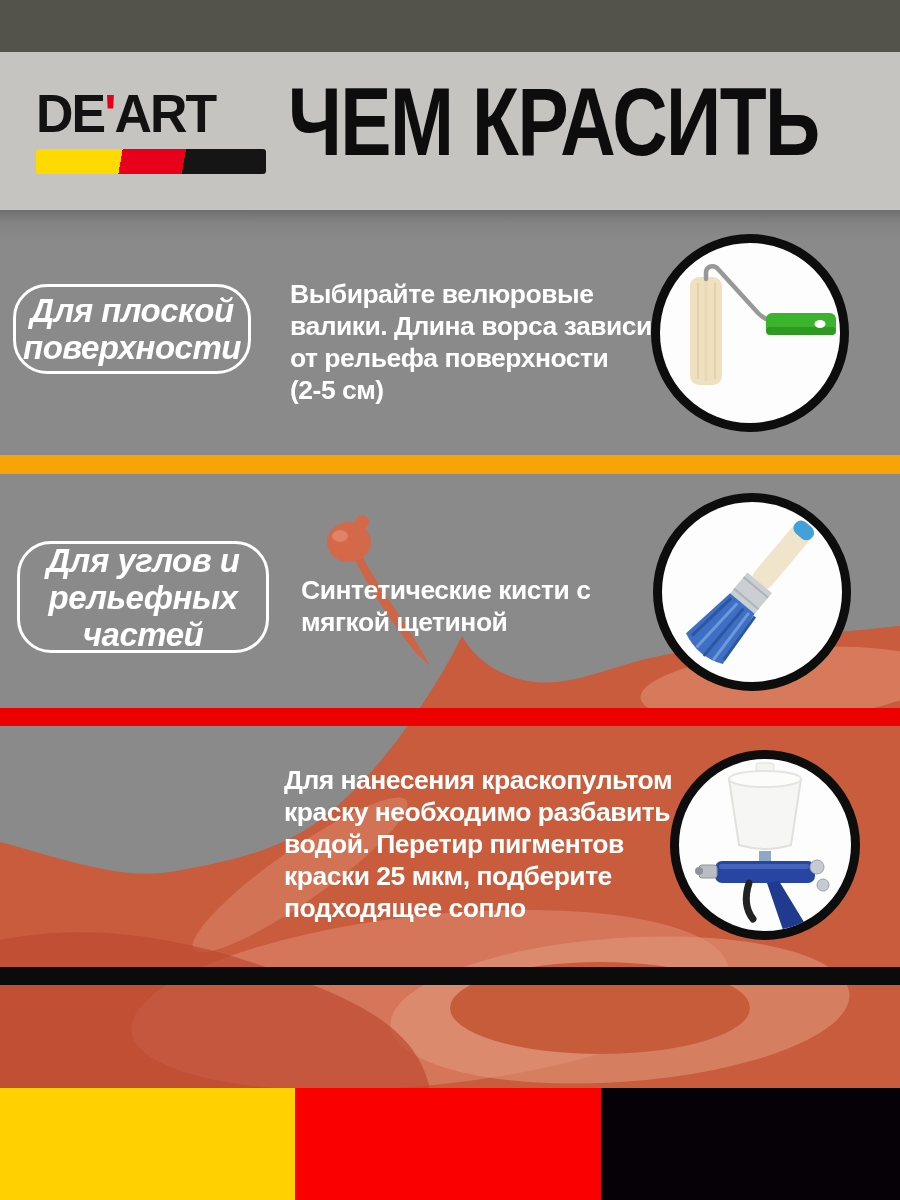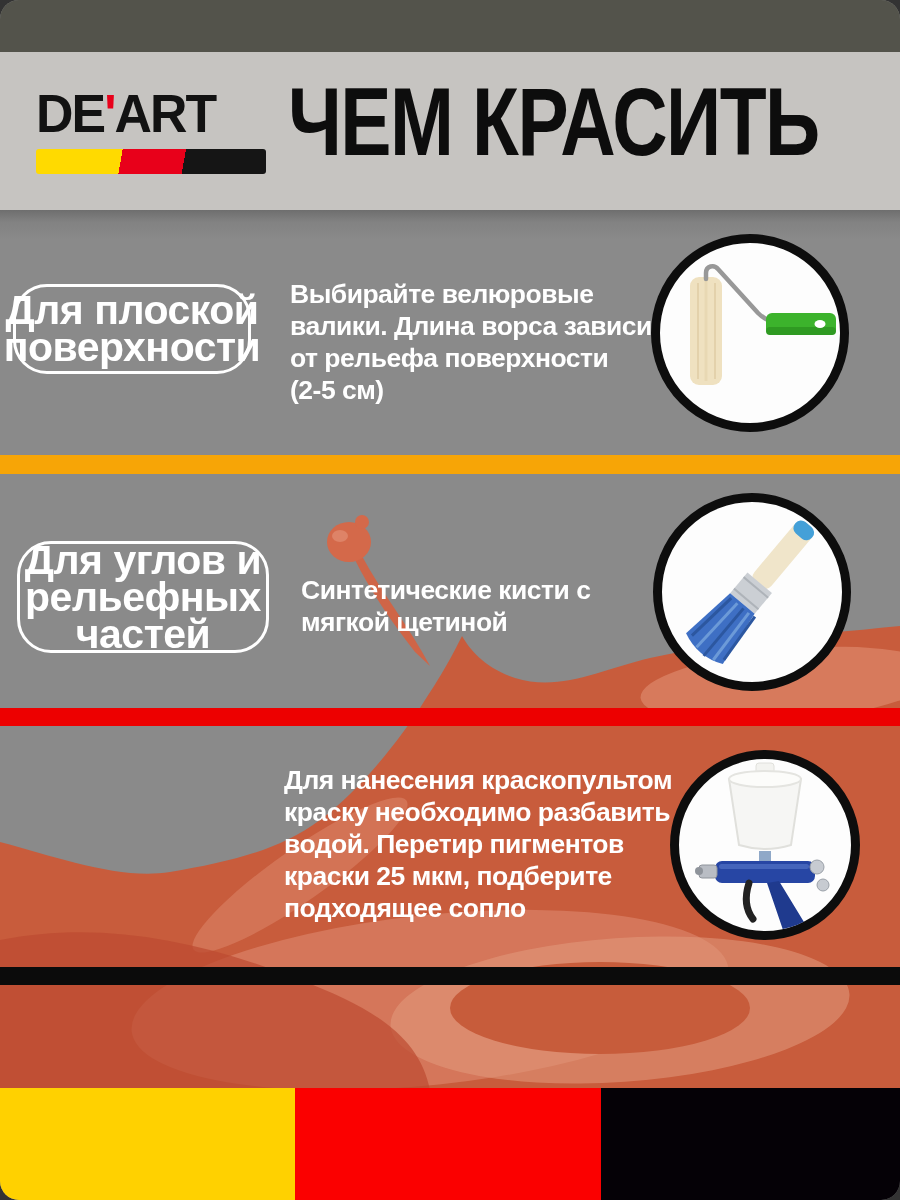--- a/index.html
+++ b/index.html
@@ -1,18 +1,18 @@
 <!DOCTYPE html>
 <html><head>
 <meta charset="utf-8">
 <style>
   html,body { margin:0; padding:0; background:#333; }
   #poster {
     position:relative; width:900px; height:1200px; overflow:hidden;
-    font-family:"Liberation Sans", sans-serif; background:#8A8A8A;border-radius:19px;
+    font-family:"Liberation Sans", sans-serif; background:#8A8A8A;
   }
   .abs { position:absolute; }
 
   
   .topbar { left:0; top:0; width:900px; height:52px; background:#53534B; }
   .header { left:0; top:52px; width:900px; height:158px; background:#C6C4C1; }
   .main-shade { left:0; top:210px; width:900px; height:30px;
     background:linear-gradient(180deg,#6E6E6E 0%,#828282 40%,#8A8A8A 100%); }
 
   
@@ -32,23 +32,23 @@
   .splash { left:0; top:460px; width:900px; height:630px; }
 
   
   .bar { left:0; width:900px; }
   .bar-orange { top:455px; height:19px; background:#F7A506; }
   .bar-red    { top:708px; height:18px; background:#ED0000; }
   .bar-black  { top:967px; height:18px; background:#0B0B0B; }
 
   
   .pill { border:3px solid #FFFFFF; border-radius:34px; color:#FFFFFF; font-weight:bold;
-    font-size:41px; line-height:37px; letter-spacing:-0.5px; text-align:center;
+    font-size:33px; line-height:37px; letter-spacing:-0.5px; text-align:center;
     display:flex; align-items:center; justify-content:center; white-space:pre-line;
-    box-sizing:border-box; }
+    box-sizing:border-box;font-style:italic; }
   .pill1 { left:13px; top:284px; width:238px; height:90px; }
   .pill2 { left:17px; top:541px; width:252px; height:112px; }
   .pill3 { left:17px; top:785px; width:250px; height:94px; }
 
   
   .desc { color:#FFFFFF; font-weight:bold; font-size:26.5px; line-height:32px;
     letter-spacing:-0.5px; white-space:pre-line; }
   .desc1 { left:290px; top:278px; }
   .desc2 { left:301px; top:574px; }
   .desc3 { left:284px; top:764px; }

